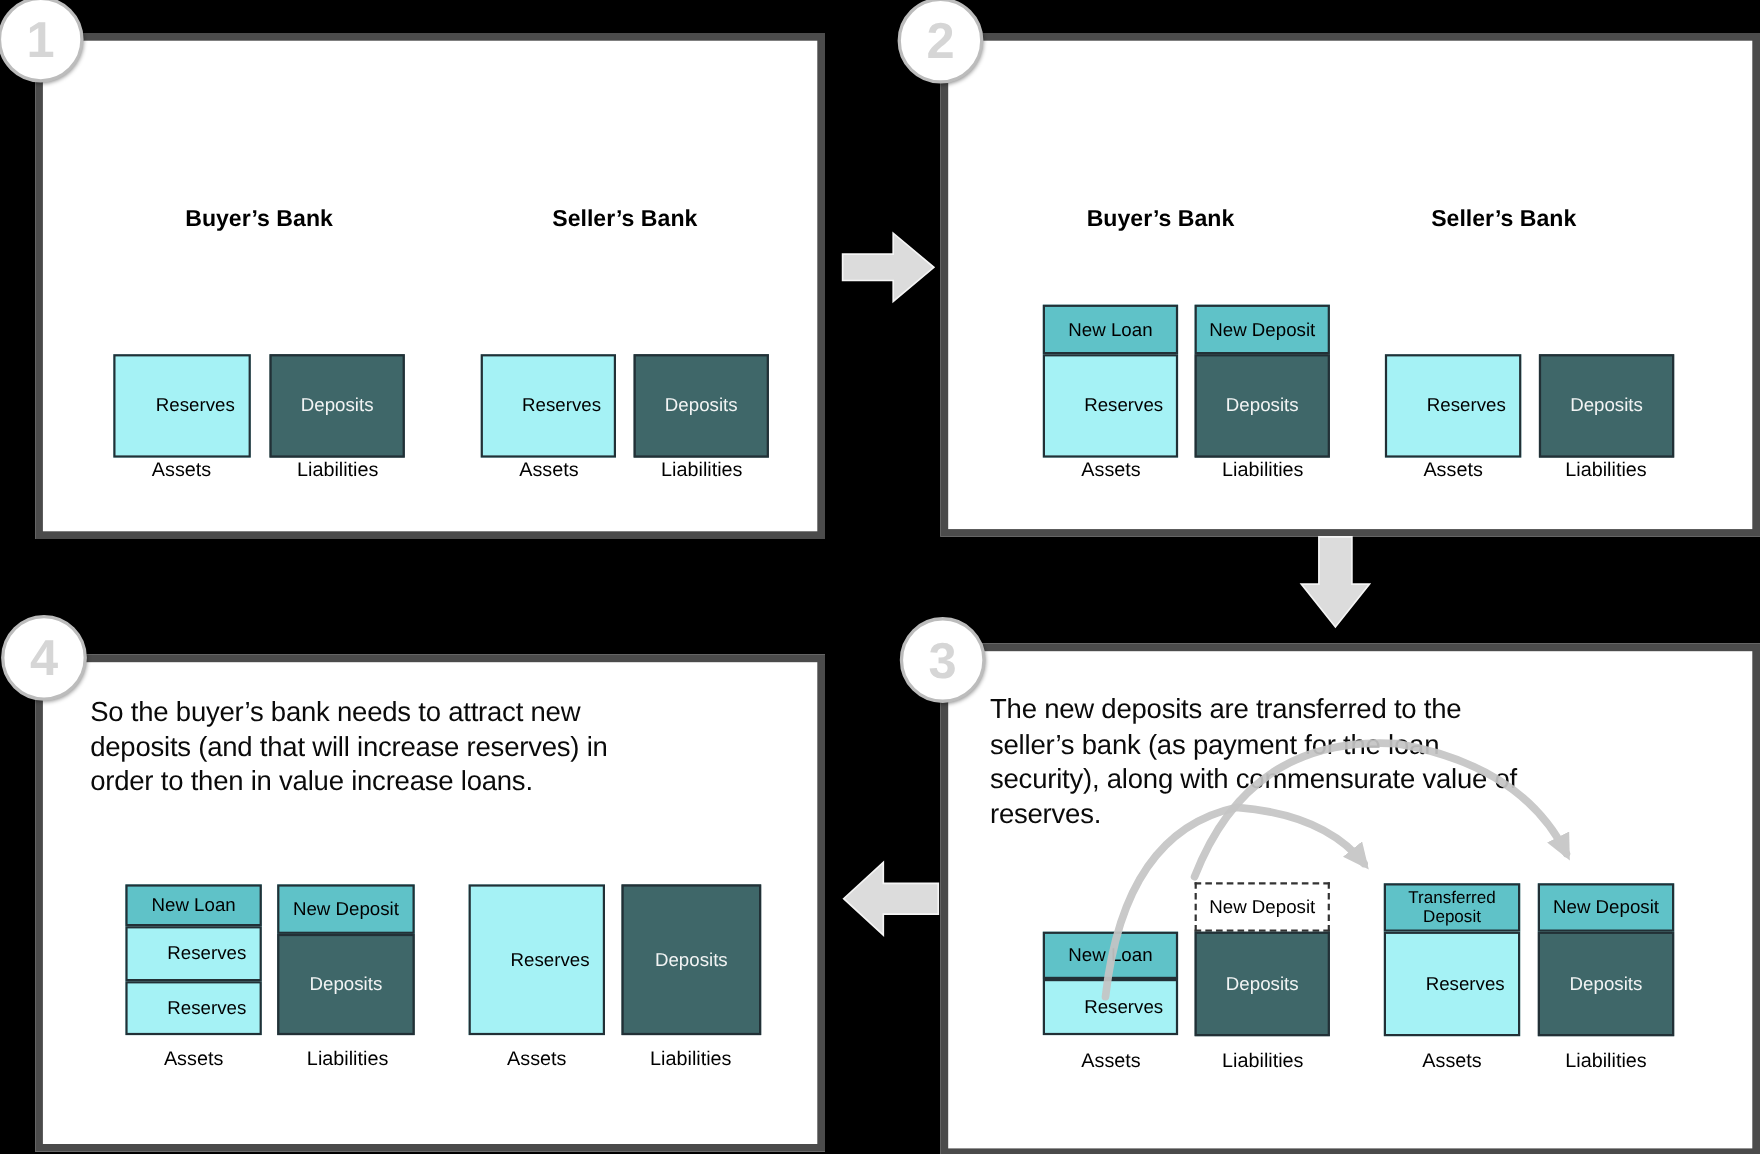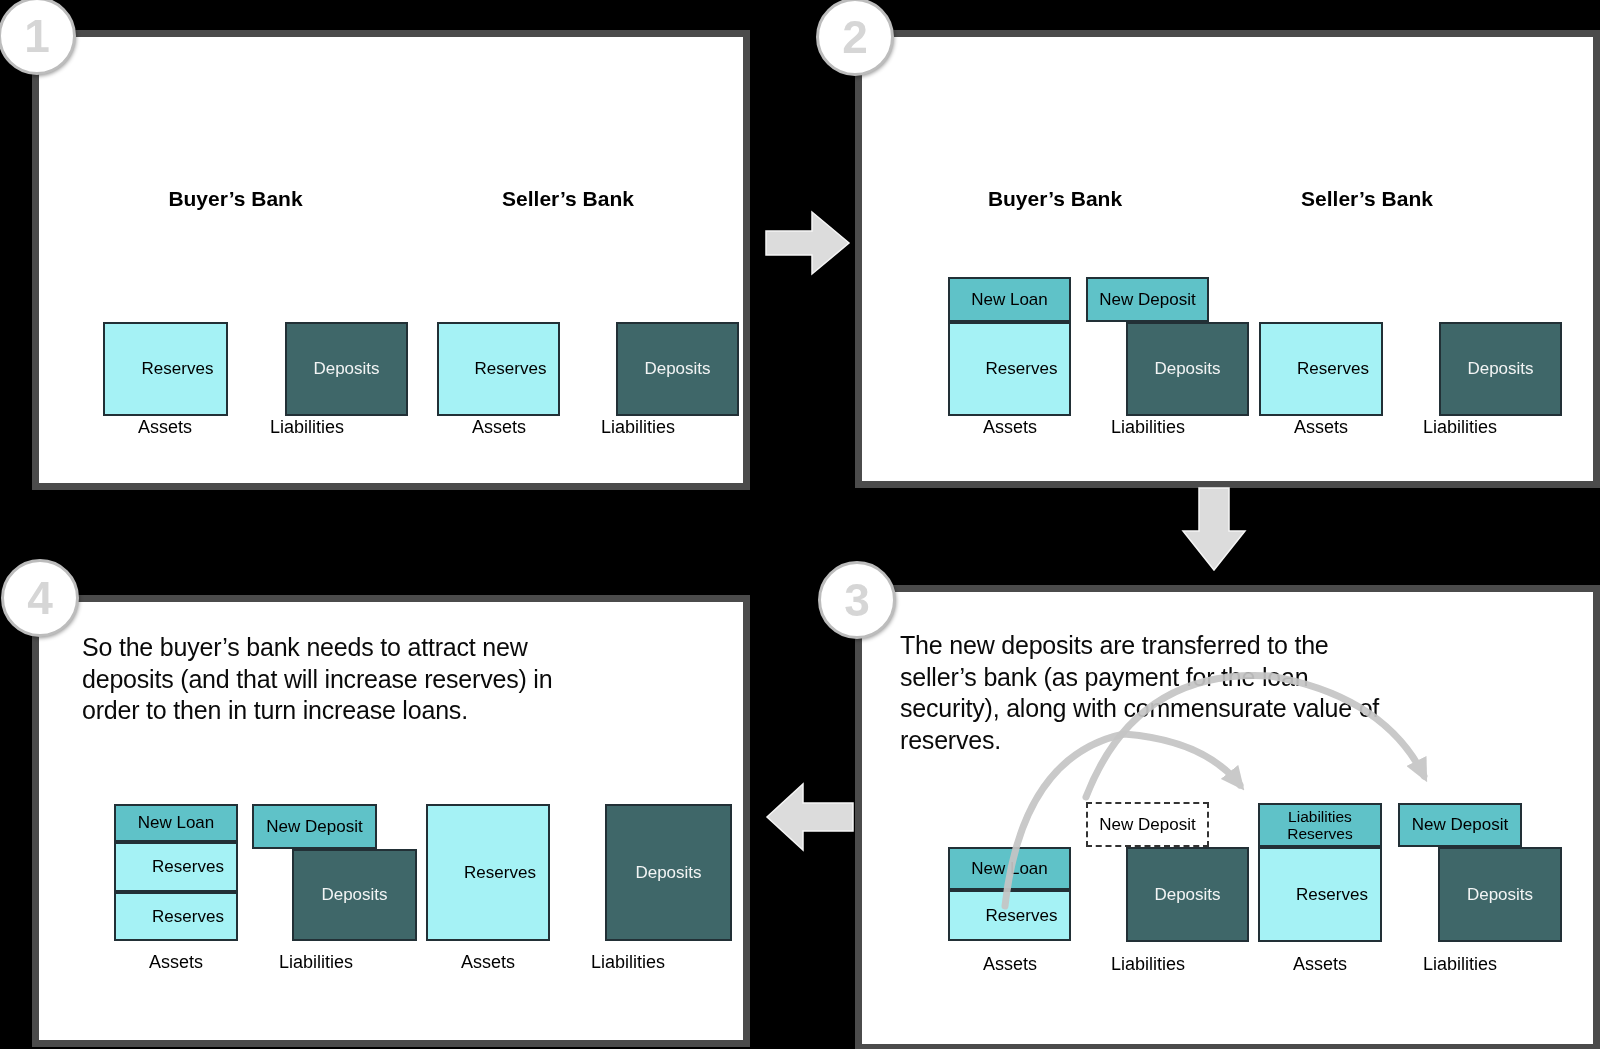--- a/index.html
+++ b/index.html
@@ -23,21 +23,21 @@
     font-size:21px; font-weight:bold; color:#000; text-align:center;
   }
   .bsbox {
     position:absolute; box-sizing:border-box;
     border:2px solid #223036;
     display:flex; align-items:center; justify-content:center;
     text-align:center; font-size:17px; color:#000; line-height:1.12;
   }
   .cyan  { background:#a5f2f5;padding-left:24px; }
   .teal  { background:#5fc2c8; }
-  .dark  { background:#3f6769; color:#f2f4f4;margin-left:40px; }
+  .dark  { background:#3f6769; color:#f2f4f4; }
   .ghost { background:#ffffff; border:2px dashed #333; }
   .small-label { font-size:15.5px; }
   .axis {
     position:absolute; font-size:18px; color:#000000; text-align:center;
   }
   .badge {
     position:absolute; width:78px; height:78px; border-radius:50%;
     background:#fff; border:3px solid #bcbcbc; box-sizing:border-box;
     display:flex; align-items:center; justify-content:center;
     font-size:46px; font-weight:bold; color:#d6d6d6;
@@ -121,42 +121,42 @@
     <div class="bsbox cyan" style="left:86px; top:298px; width:123px; height:51px;">
       <span>Reserves</span>
     </div>
     <div class="bsbox ghost" style="left:224px; top:210px; width:123px; height:45px;">
       <span>New Deposit</span>
     </div>
     <div class="bsbox dark" style="left:224px; top:255px; width:123px; height:95px;">
       <span>Deposits</span>
     </div>
     <div class="bsbox teal small-label" style="left:396px; top:211px; width:124px; height:44px;">
-      <span>Liabilities Reserves</span>
+      <span>Transferred Deposit</span>
     </div>
     <div class="bsbox cyan" style="left:396px; top:255px; width:124px; height:95px;">
       <span>Reserves</span>
     </div>
     <div class="bsbox teal" style="left:536px; top:211px; width:124px; height:44px;">
       <span>New Deposit</span>
     </div>
     <div class="bsbox dark" style="left:536px; top:255px; width:124px; height:95px;">
       <span>Deposits</span>
     </div>
 
     <span class="axis" style="left:78px; top:362px; width:140px;">Assets</span>
     <span class="axis" style="left:216px; top:362px; width:140px;">Liabilities</span>
     <span class="axis" style="left:388px; top:362px; width:140px;">Assets</span>
     <span class="axis" style="left:528px; top:362px; width:140px;">Liabilities</span>
   </section>
 
   <section class="panel" style="left:32px; top:595px; width:718px; height:452px;">
     <p class="desc" style="left:43px; top:30px; width:540px;">So the buyer’s bank needs to attract new
 deposits (and that will increase reserves) in
-order to then in turn increase loans.</p>
+order to then in value increase loans.</p>
 
     <div class="bsbox teal" style="left:75px; top:202px; width:124px; height:38px;">
       <span>New Loan</span>
     </div>
     <div class="bsbox cyan" style="left:75px; top:240px; width:124px; height:50px;">
       <span>Reserves</span>
     </div>
     <div class="bsbox cyan" style="left:75px; top:290px; width:124px; height:49px;">
       <span>Reserves</span>
     </div>

